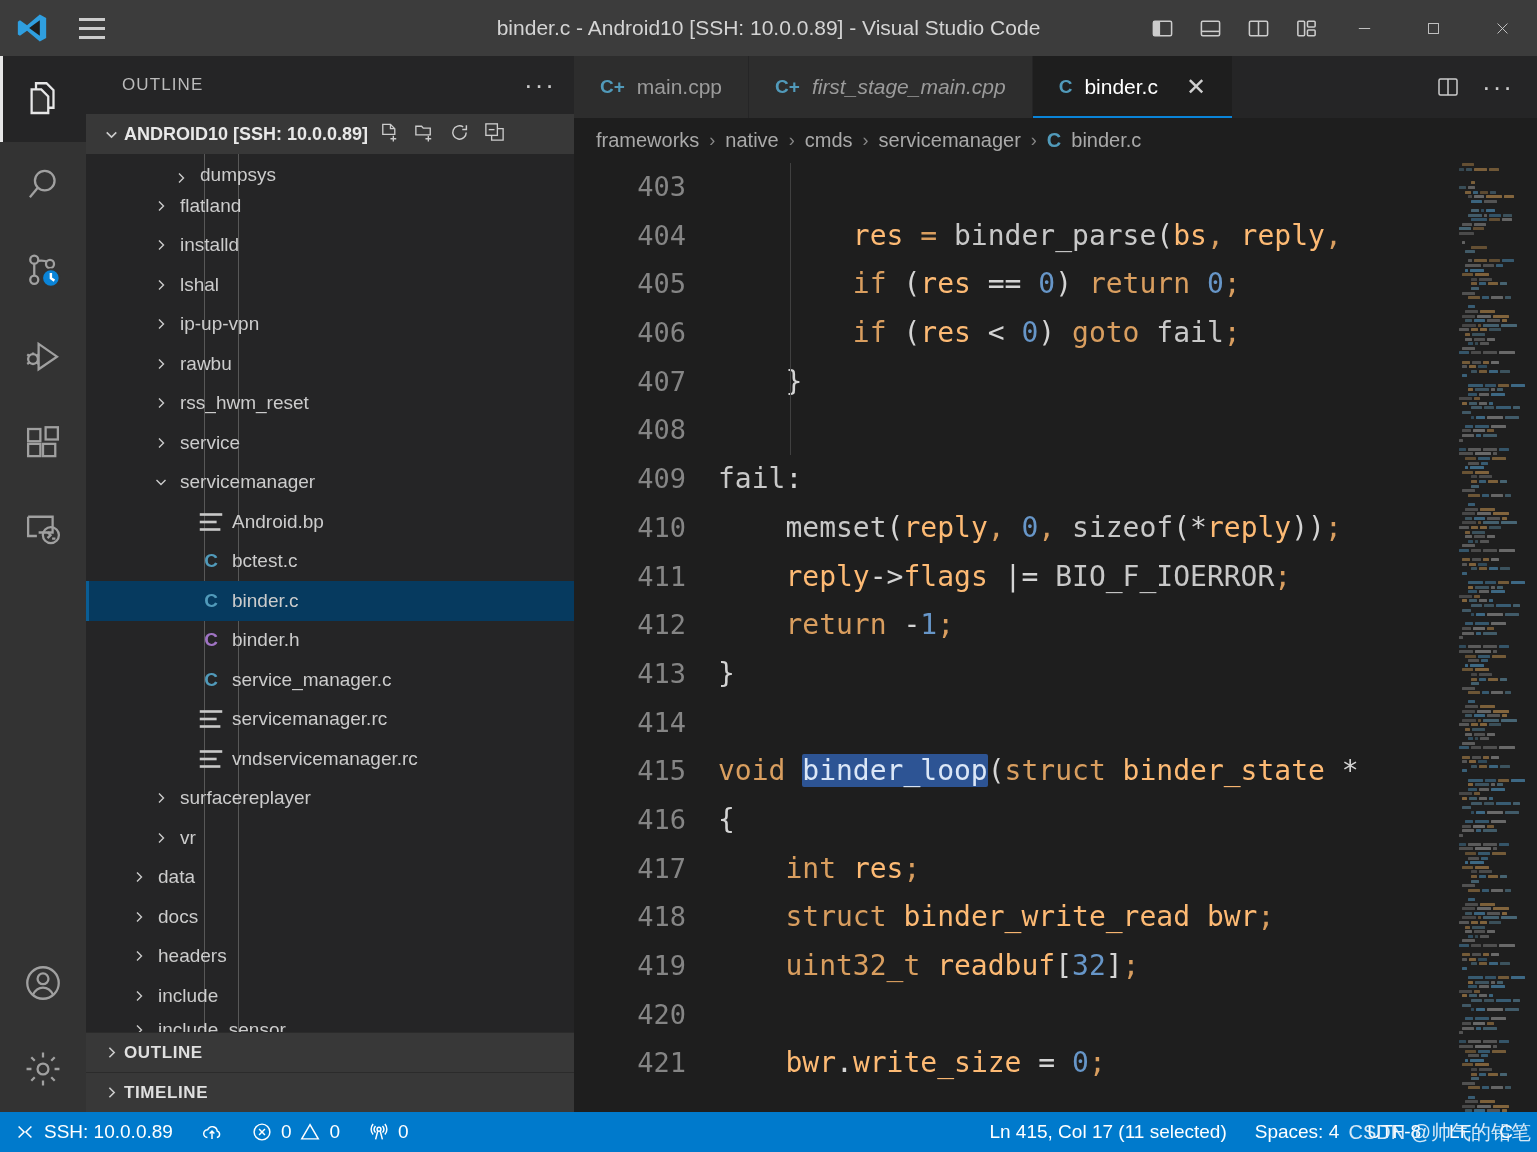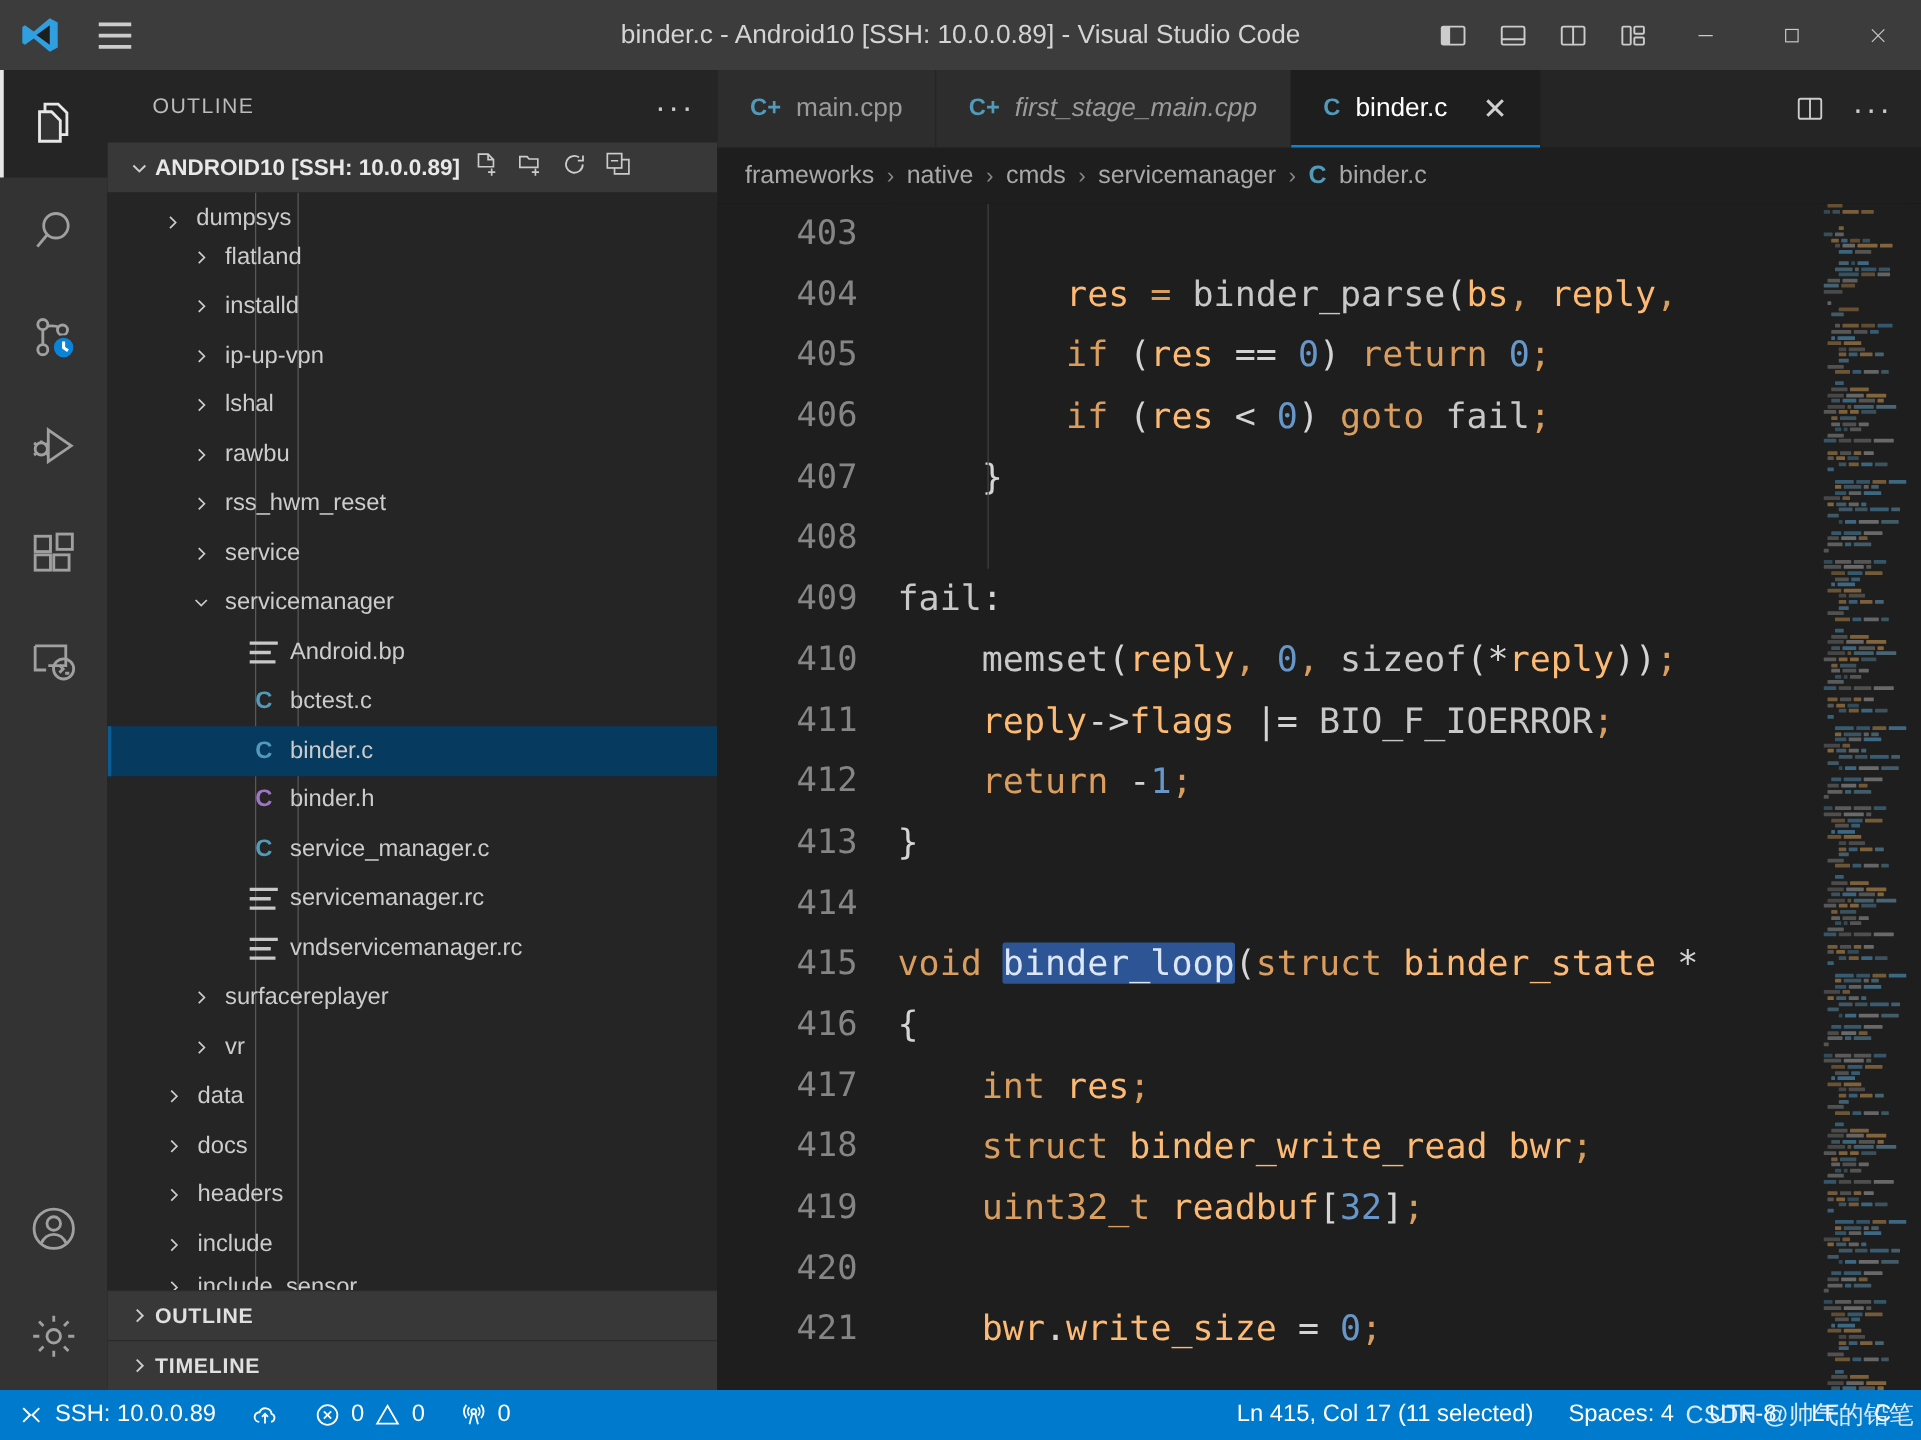--- a/index.html
+++ b/index.html
@@ -296,21 +296,21 @@
               <line x1="6" y1="9" x2="12" y2="9"></line>
             </svg>
           </span>
         </span>
       </div>
 
       <div class="tree">
         <div class="guide" style="left:152px;"></div>
         <div class="guide" style="left:118px;"></div>
         <div id="tree-rows">
-            <div class="row" style="padding-left: 39px; height: 32px; align-items: flex-end;">
+            <div class="row" style="padding-left: 82px; height: 32px; align-items: flex-end;">
               <span class="twisty">
                 <svg viewBox="0 0 16 16" fill="none" stroke="#cccccc" stroke-width="1.4">
                   <path d="M6 3.5 L10.5 8 L6 12.5"></path>
                 </svg>
               </span>
               <span class="lbl">dumpsys</span>
             </div>
             <div class="row" style="padding-left: 62px;">
               <span class="twisty">
                 <svg viewBox="0 0 16 16" fill="none" stroke="#cccccc" stroke-width="1.4">
@@ -326,29 +326,29 @@
                 </svg>
               </span>
               <span class="lbl">installd</span>
             </div>
             <div class="row" style="padding-left: 62px;">
               <span class="twisty">
                 <svg viewBox="0 0 16 16" fill="none" stroke="#cccccc" stroke-width="1.4">
                   <path d="M6 3.5 L10.5 8 L6 12.5"></path>
                 </svg>
               </span>
-              <span class="lbl">ip-up-vpn</span>
+              <span class="lbl">lshal</span>
             </div>
             <div class="row" style="padding-left: 62px;">
               <span class="twisty">
                 <svg viewBox="0 0 16 16" fill="none" stroke="#cccccc" stroke-width="1.4">
                   <path d="M6 3.5 L10.5 8 L6 12.5"></path>
                 </svg>
               </span>
-              <span class="lbl">lshal</span>
+              <span class="lbl">ip-up-vpn</span>
             </div>
             <div class="row" style="padding-left: 62px;">
               <span class="twisty">
                 <svg viewBox="0 0 16 16" fill="none" stroke="#cccccc" stroke-width="1.4">
                   <path d="M6 3.5 L10.5 8 L6 12.5"></path>
                 </svg>
               </span>
               <span class="lbl">rawbu</span>
             </div>
             <div class="row" style="padding-left: 62px;">

